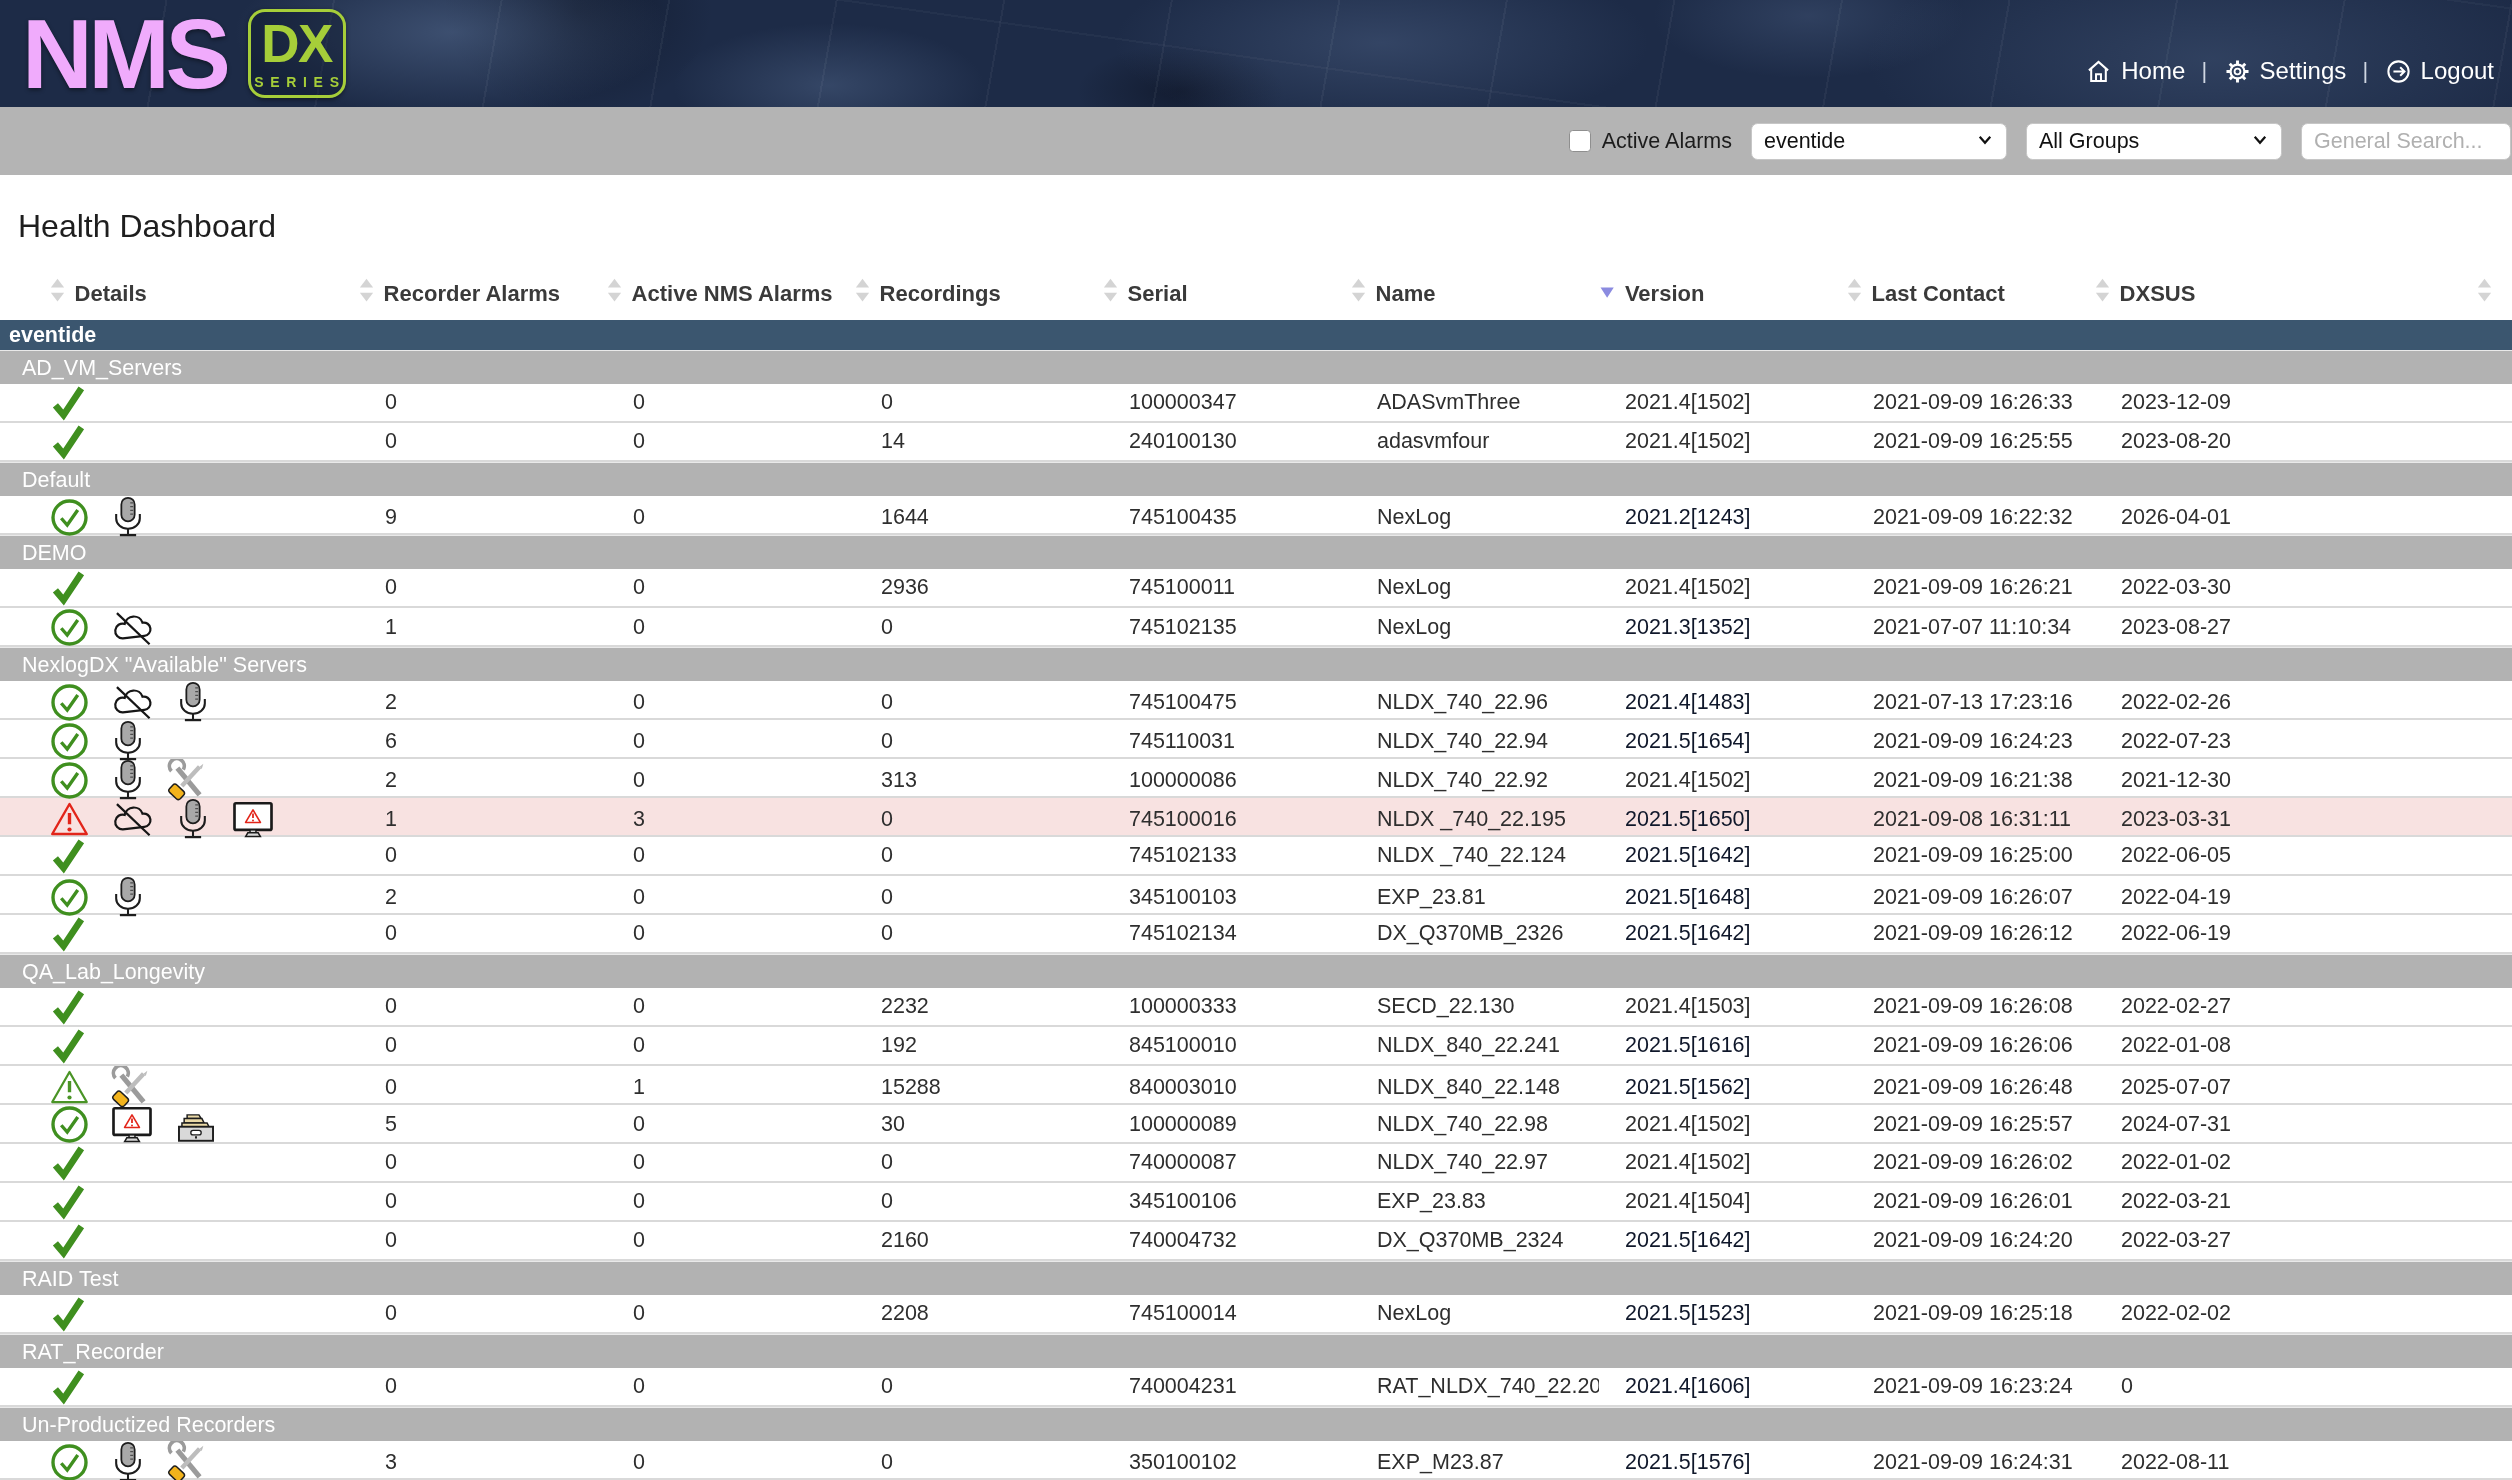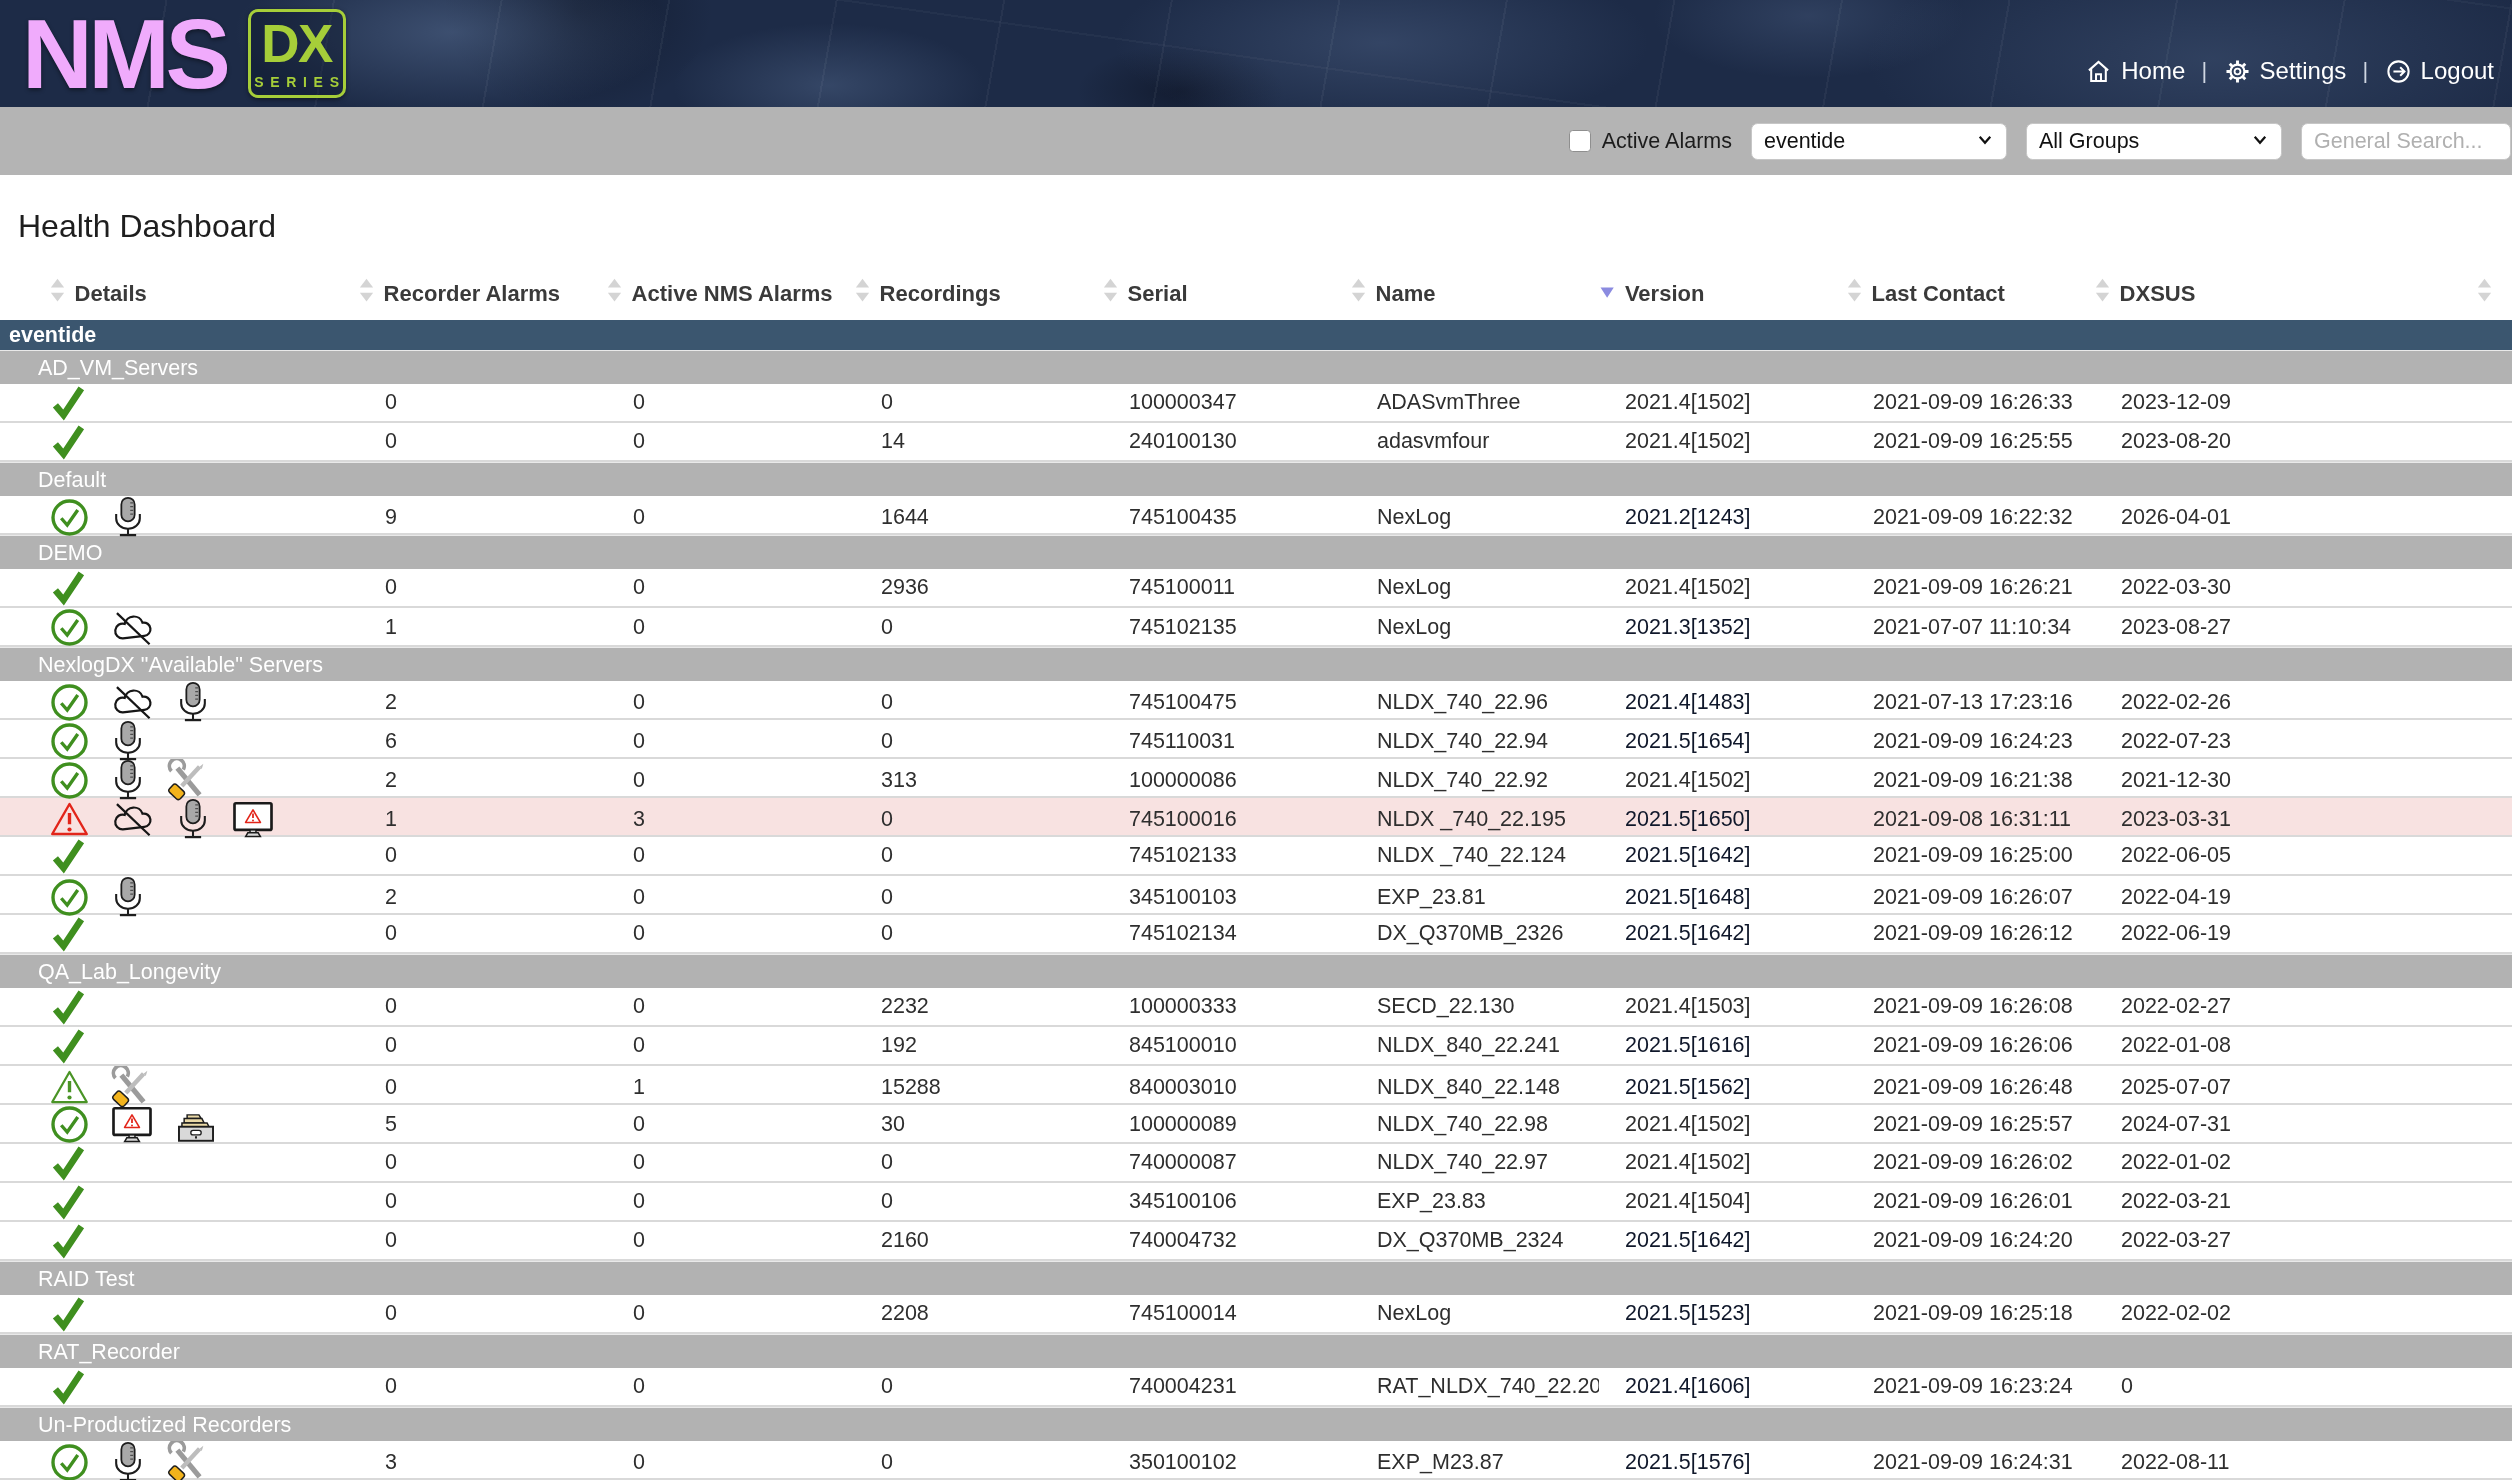--- a/index.html
+++ b/index.html
@@ -25,21 +25,21 @@
     background:
       repeating-linear-gradient(100deg, transparent 0 163px, rgba(255,255,255,.25) 163px 165px),
       repeating-linear-gradient(8deg, transparent 0 222px, rgba(255,255,255,.18) 222px 224px);
   }
   .logo { position:relative; display:flex; align-items:center; margin-left:22px; z-index:2; }
   .logo-nms {
     color:#f0abfc; font-size:98px; font-weight:900; letter-spacing:-4.4px; line-height:1;
     text-shadow:0 2.2px 4.4px rgba(0,0,0,.45); margin-right:21px;
   }
   .logo-dx-box {
-    width:98px; height:89px; border:3.7px solid #a6ce39; border-radius:10px;
+    width:98px; height:89px; border:3.7px solid #a6ce39; border-radius:17px;
     display:flex; flex-direction:column; align-items:center; justify-content:center;
     background:rgba(10,18,34,.35); box-shadow:0 1.5px 4.4px rgba(0,0,0,.4);
   }
   .logo-dx { color:#a6ce39; font-size:53px; font-weight:900; line-height:1; letter-spacing:-1.5px; }
   .logo-series { color:#a6ce39; font-size:14px; font-weight:700; letter-spacing:6.7px;
     margin-top:4.4px; text-indent:6.7px; }
   .topnav {
     position:absolute; right:18px; bottom:22px; display:flex; align-items:center; gap:16.3px;
     color:#fff; font-size:24px; z-index:2;
   }
@@ -73,21 +73,21 @@
     grid-template-columns:309px 248px 248px 248px 248px 248px 248px 248px 382px 26px;
     padding-left:50px;
   }
   .header-row { margin-top:22px; height:53px; align-items:center; }
   .hcell { display:flex; align-items:center; gap:9.6px; font-size:22px; font-weight:700; color:#3a3a3a; cursor:pointer; }
   .hcell svg { flex:0 0 auto; }
 
   .band-top { height:30px; background:#3b566f; color:#fff; font-size:21.5px; font-weight:700;
     line-height:30px; padding-left:9px; }
   .band-group { height:34px; background:#b2b2b2; color:#fff; font-size:21.5px; font-weight:400;
-    line-height:34px; padding-left:38px; border-top:1.5px solid #e9e9e9; }
+    line-height:34px; padding-left:22px; border-top:1.5px solid #e9e9e9; }
 
   .data-row { height:39px; align-items:center; border-bottom:2.2px solid #d9d9d9; background:#fff; cursor:pointer; }
   .data-row.alert { background:#f8e2e1; }
   .dcell { font-size:21.5px; color:#2e2e2e; padding-left:26px; white-space:nowrap; overflow:hidden; }
   .dcell.version-alert { color:#0f172a; }
   .details-cell { display:flex; align-items:center; gap:22px; padding-left:0; }
   .details-cell svg { display:block; }
 </style>
 </head>
 <body>

